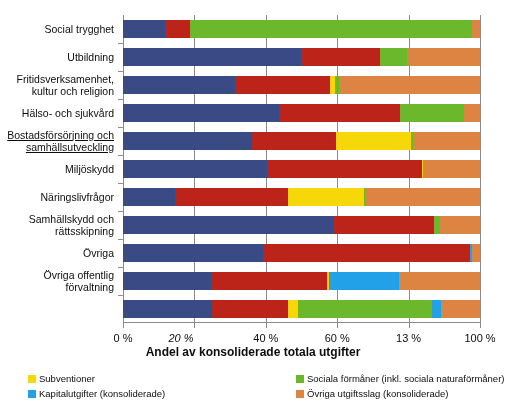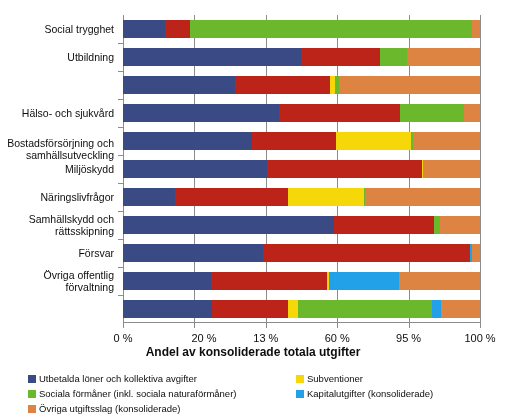--- a/index.html
+++ b/index.html
@@ -132,32 +132,33 @@
 </style>
 </head>
 <body>
 
 <div id="chart-root">
 
   <div class="cat-labels">
       <div class="cat-row" style="top: 0px; height: 28px;">Social trygghet</div>
       <div class="cat-row" style="top: 28px; height: 28px;">Utbildning</div>
       <div class="tickmark" style="top: 28px;"></div>
+      <div class="cat-row" style="top: 56px; height: 28px;">Fritidsverksamenhet, kultur och religion</div>
       <div class="tickmark" style="top: 56px;"></div>
       <div class="cat-row" style="top: 84px; height: 28px;">Hälso- och sjukvård</div>
       <div class="tickmark" style="top: 84px;"></div>
-      <div class="cat-row" style="top: 120px; height: 28px;">Bostadsförsörjning och samhällsutveckling</div>
+      <div class="cat-row" style="top: 112px; height: 28px; text-decoration: underline;">Bostadsförsörjning och samhällsutveckling</div>
       <div class="tickmark" style="top: 112px;"></div>
       <div class="cat-row" style="top: 140px; height: 28px;">Miljöskydd</div>
       <div class="tickmark" style="top: 140px;"></div>
       <div class="cat-row" style="top: 168px; height: 28px;">Näringslivfrågor</div>
       <div class="tickmark" style="top: 168px;"></div>
       <div class="cat-row" style="top: 196px; height: 28px;">Samhällskydd och rättsskipning</div>
       <div class="tickmark" style="top: 196px;"></div>
-      <div class="cat-row" style="top: 224px; height: 28px;">Försvar</div>
+      <div class="cat-row" style="top: 224px; height: 28px;">Övriga</div>
       <div class="tickmark" style="top: 224px;"></div>
       <div class="cat-row" style="top: 252px; height: 28px;">Övriga offentlig förvaltning</div>
       <div class="tickmark" style="top: 252px;"></div>
       <div class="tickmark" style="top: 280px;"></div>
     </div>
 
   <div class="plot-area">
     <div class="axis-bottom"></div>
   <div class="gridline" style="left: 0px;"></div>
       <div class="gridline" style="left: 71.4px;"></div>
@@ -236,46 +237,42 @@
         <div class="seg" title="Sociala förmåner (inkl. sociala naturaförmåner): 37.6%" style="width: 134.232px; background: rgb(108, 184, 44);"></div>
         <div class="seg" title="Kapitalutgifter (konsoliderade): 2.4%" style="width: 8.568px; background: rgb(34, 160, 232);"></div>
         <div class="seg" title="Övriga utgiftsslag (konsoliderade): 11%" style="width: 39.27px; background: rgb(221, 132, 66);"></div>
       </div>
     </div>
 
   <div class="x-axis-title">Andel av konsoliderade  totala utgifter</div>
 
   <div class="legend">
       <div class="legend-item">
-        <span class="legend-swatch" style="background: rgb(58, 74, 132);"></span>
-        <span>Utbetalda löner och kollektiva avgifter</span>
-      </div>
-      <div class="legend-item">
         <span class="legend-swatch" style="background: rgb(245, 215, 10);"></span>
         <span>Subventioner</span>
       </div>
       <div class="legend-item">
         <span class="legend-swatch" style="background: rgb(108, 184, 44);"></span>
         <span>Sociala förmåner (inkl. sociala naturaförmåner)</span>
       </div>
       <div class="legend-item">
         <span class="legend-swatch" style="background: rgb(34, 160, 232);"></span>
         <span>Kapitalutgifter (konsoliderade)</span>
       </div>
       <div class="legend-item">
         <span class="legend-swatch" style="background: rgb(221, 132, 66);"></span>
         <span>Övriga utgiftsslag (konsoliderade)</span>
       </div>
     </div>
 
 <div class="xtick-mark" style="left: 123px;"></div>
     <div class="xtick-label" style="left: 123px;">0 %</div>
     <div class="xtick-mark" style="left: 194.4px;"></div>
-    <div class="xtick-label" style="left: 204px;">20 %</div>
+    <div class="xtick-label" style="left: 181px; font-style: italic;">20 %</div>
     <div class="xtick-mark" style="left: 265.8px;"></div>
-    <div class="xtick-label" style="left: 265.8px;">13 %</div>
+    <div class="xtick-label" style="left: 265.8px;">40 %</div>
     <div class="xtick-mark" style="left: 337.2px;"></div>
     <div class="xtick-label" style="left: 337.2px;">60 %</div>
     <div class="xtick-mark" style="left: 408.6px;"></div>
-    <div class="xtick-label" style="left: 408.6px;">95 %</div>
+    <div class="xtick-label" style="left: 408.6px;">13 %</div>
     <div class="xtick-mark" style="left: 480px;"></div>
     <div class="xtick-label" style="left: 480px;">100 %</div>
   </div>
 
 </body></html>

